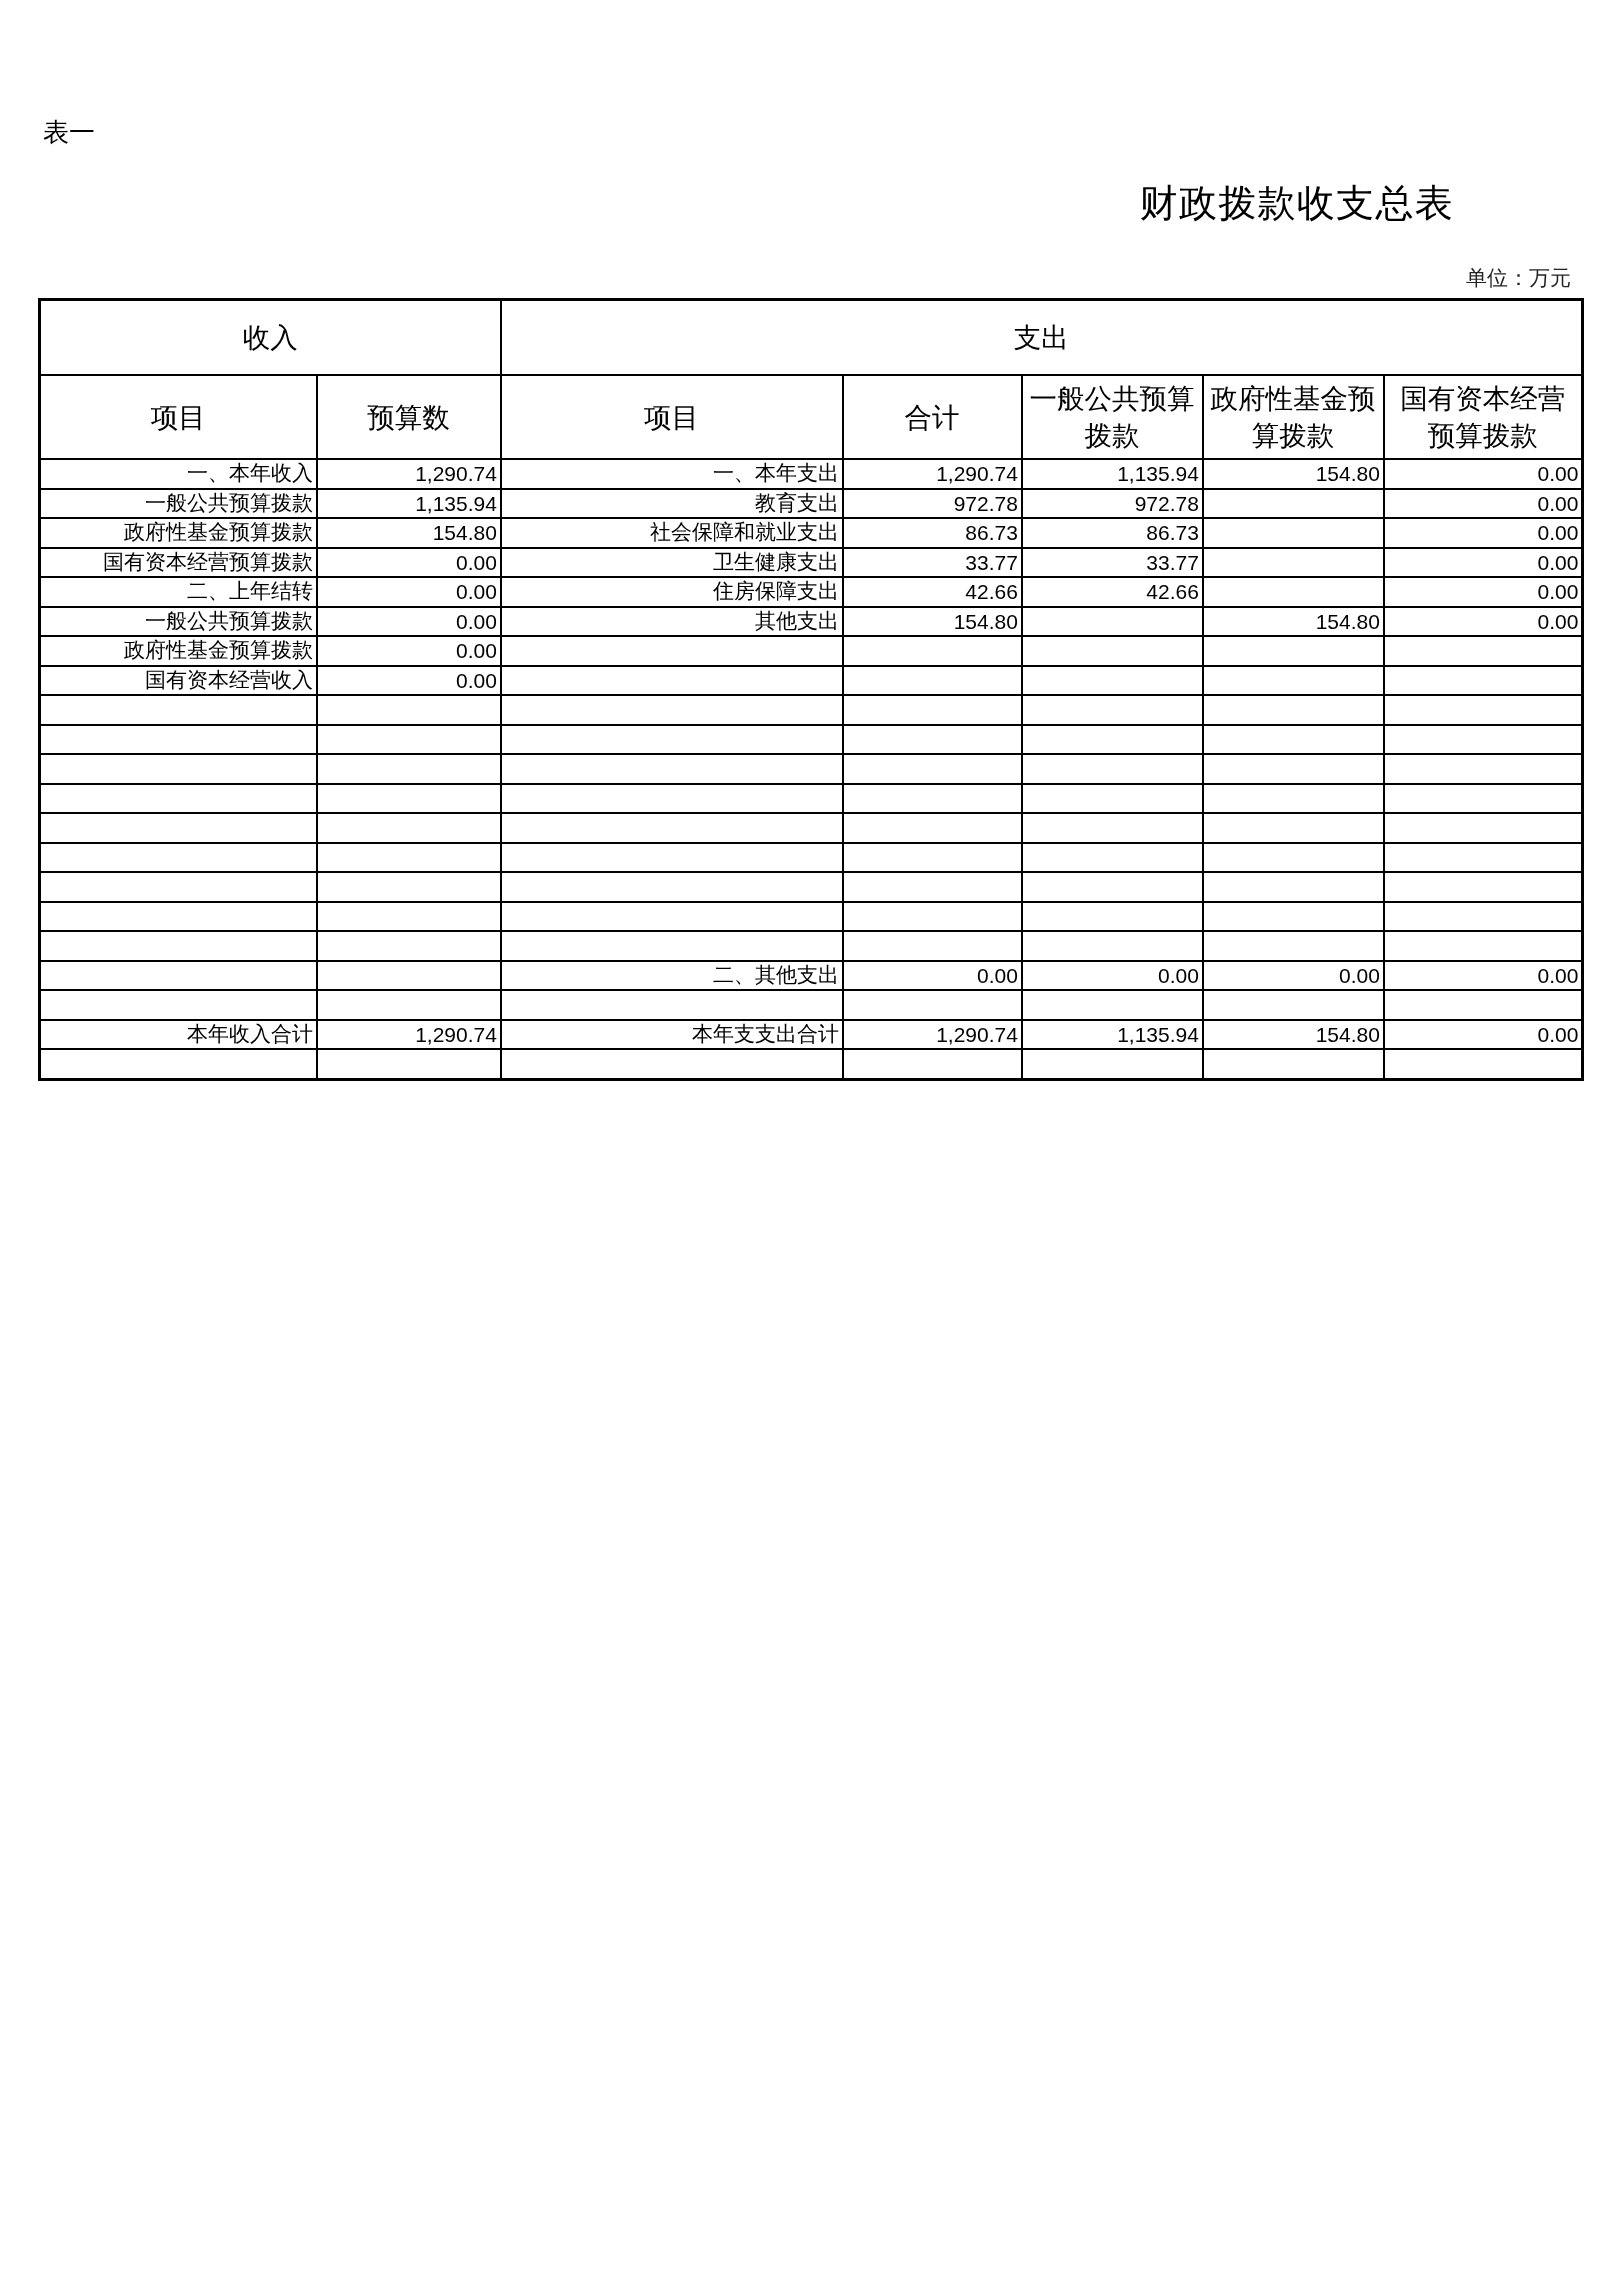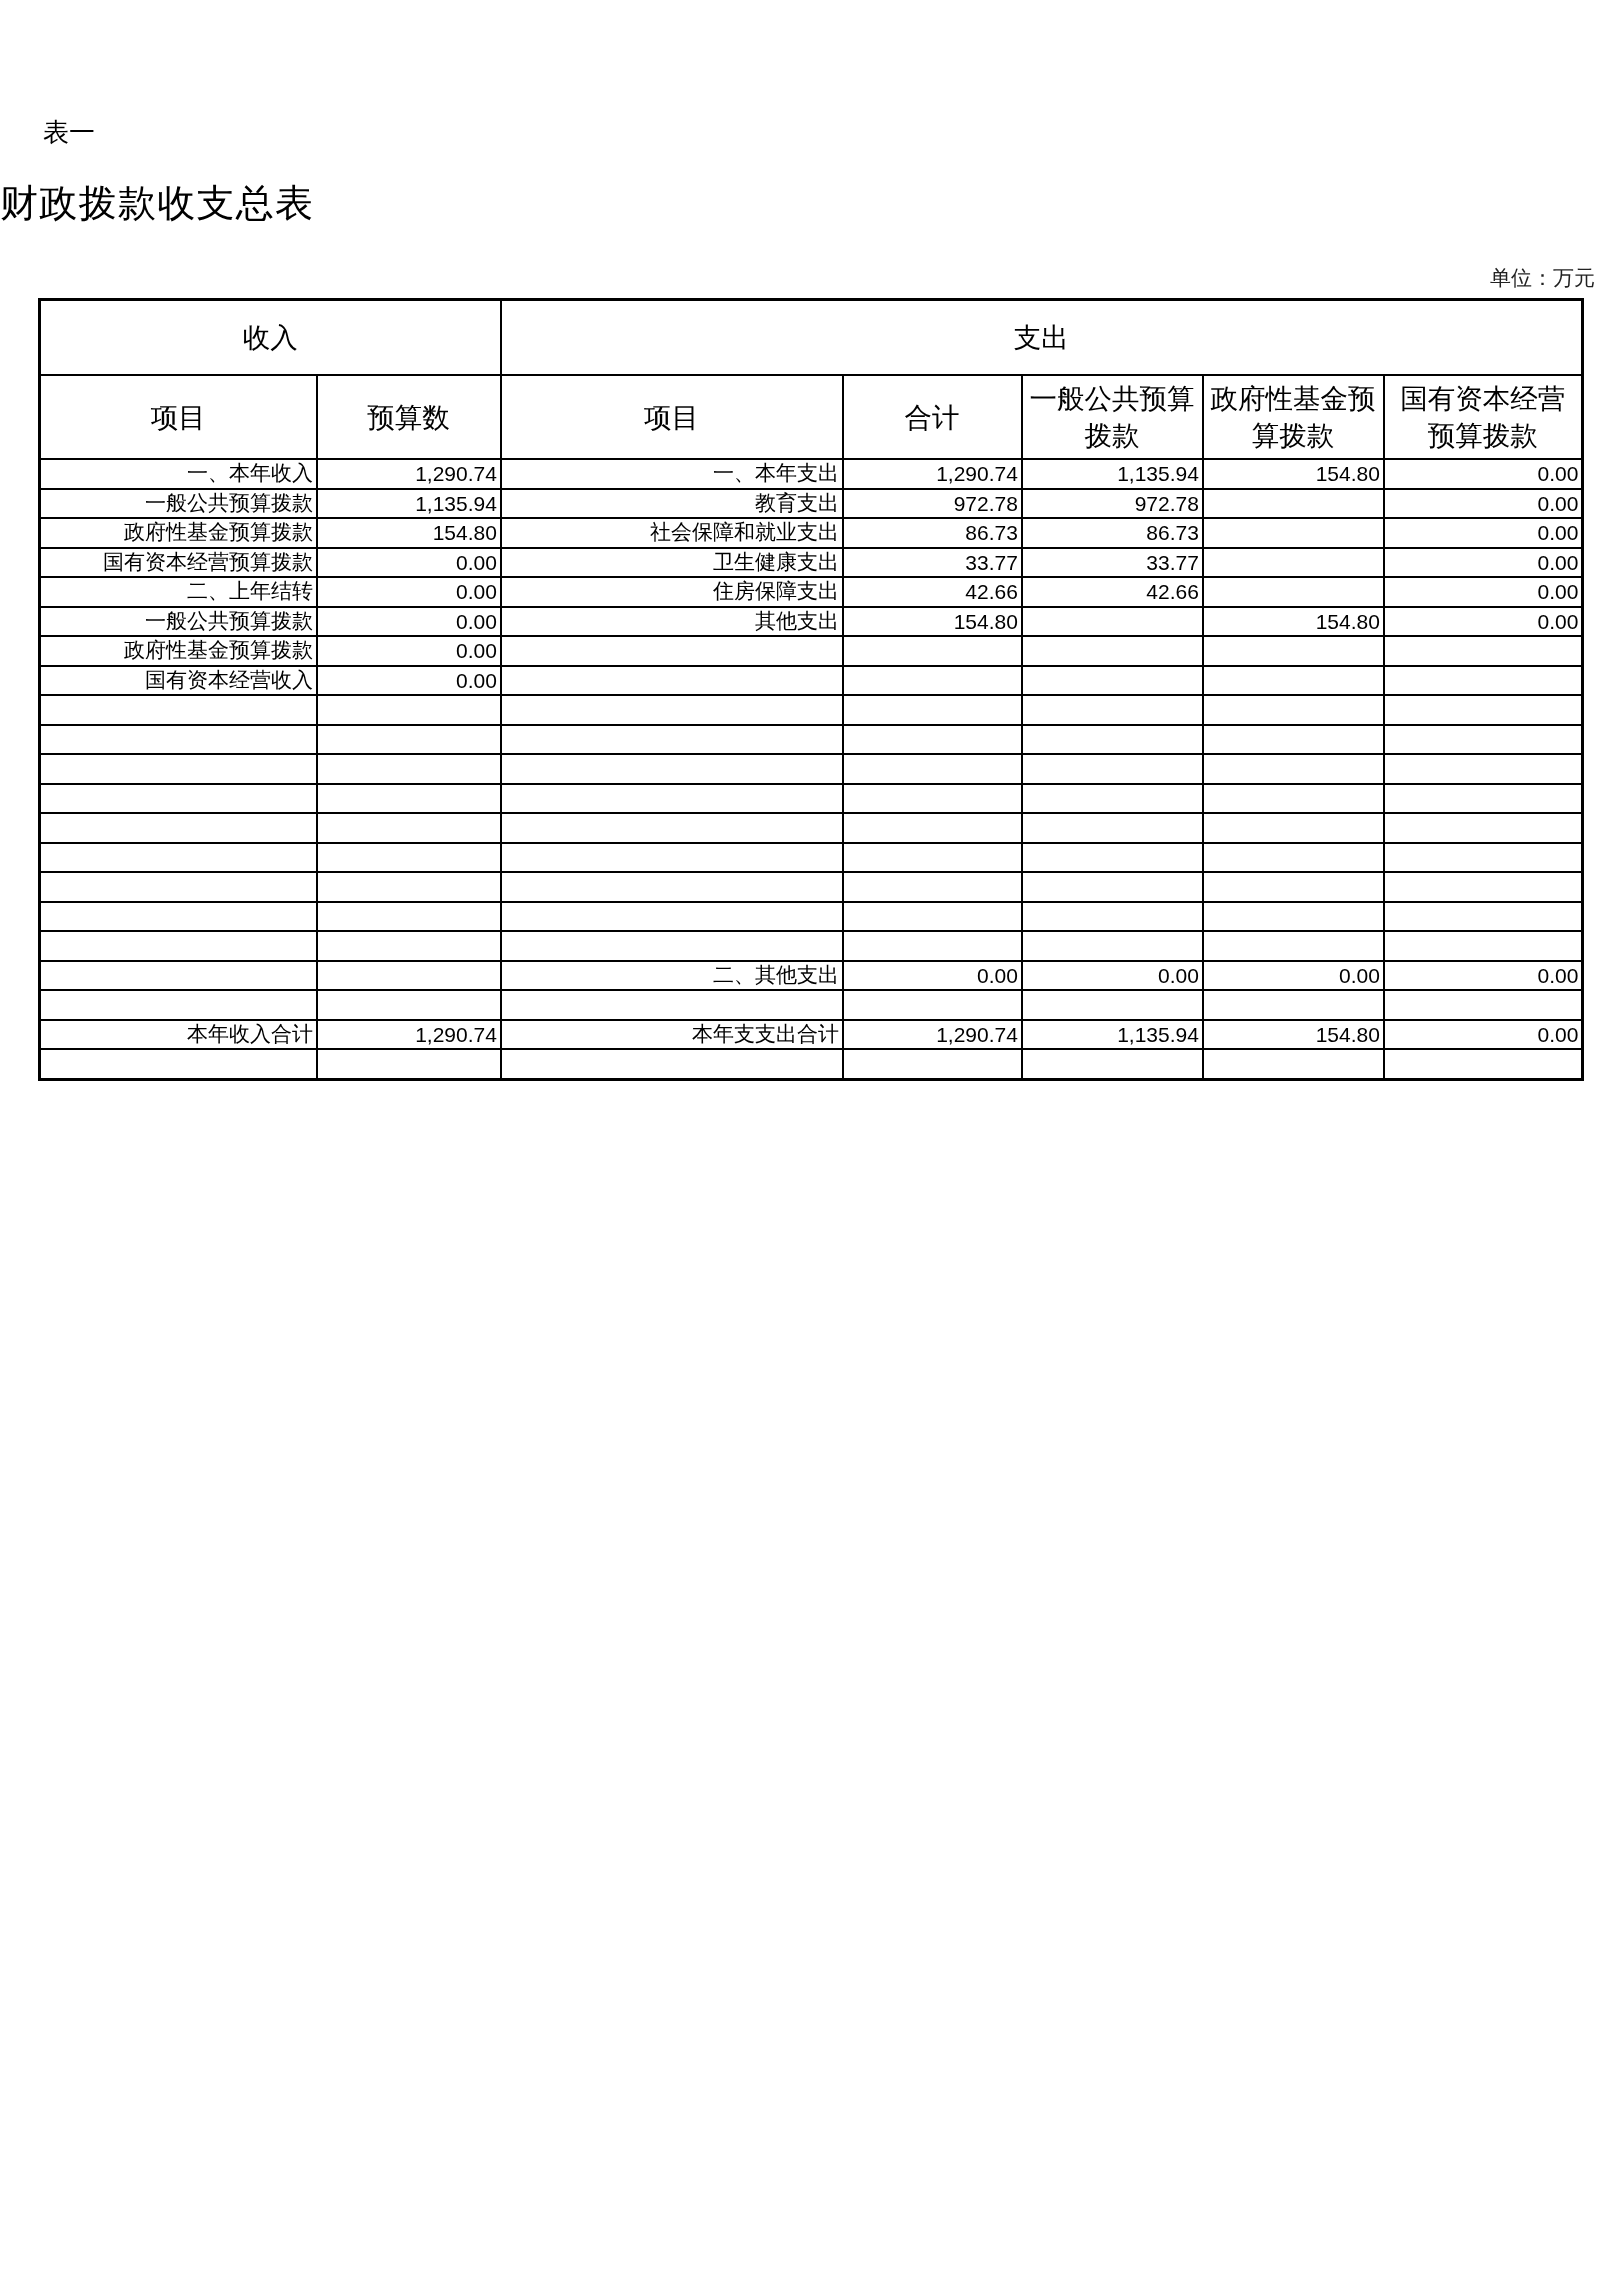--- a/index.html
+++ b/index.html
@@ -1,19 +1,19 @@
 <!DOCTYPE html>
 <html style="font-size:10.5px"><head>
   <meta charset="utf-8">
   <style>
     html, body { margin: 0; padding: 0; background: #ffffff; }
     body { width: 1623px; height: 2295px; position: relative; font-family: "DejaVu Serif", "Liberation Serif", serif; color: #000; }
     .label-top { position: absolute; left: 43px; top: 115px; font-size: 26px; font-family: "DejaVu Sans", "Liberation Sans", sans-serif; }
-    .title { position: absolute; left: 0; width: 1454px; top: 178px; text-align: left; font-size: 38px; font-family: "DejaVu Sans", "Liberation Sans", sans-serif; letter-spacing: 1.3px; }
-    .unit { position: absolute; right: 28px; top: 264px; font-size: 21px; color: #222; }
+    .title { position: absolute; left: 0; width: 1454px; top: 178px; text-align: right; font-size: 38px; font-family: "DejaVu Sans", "Liberation Sans", sans-serif; letter-spacing: 1.3px; }
+    .unit { position: absolute; right: 52px; top: 264px; font-size: 21px; color: #222; }
     table.main {
       position: absolute; left: 38px; top: 298px;
       width: 1544px; border-collapse: collapse; table-layout: fixed;
       border: 3.3px solid #000;
     }
     table.main td, table.main th {
       border-left: 2px solid #000; border-right: 2px solid #000;
       border-top: 2.6px solid #000; border-bottom: 2.6px solid #000;
       padding: 0 2.6px; overflow: hidden; white-space: nowrap;
     }

